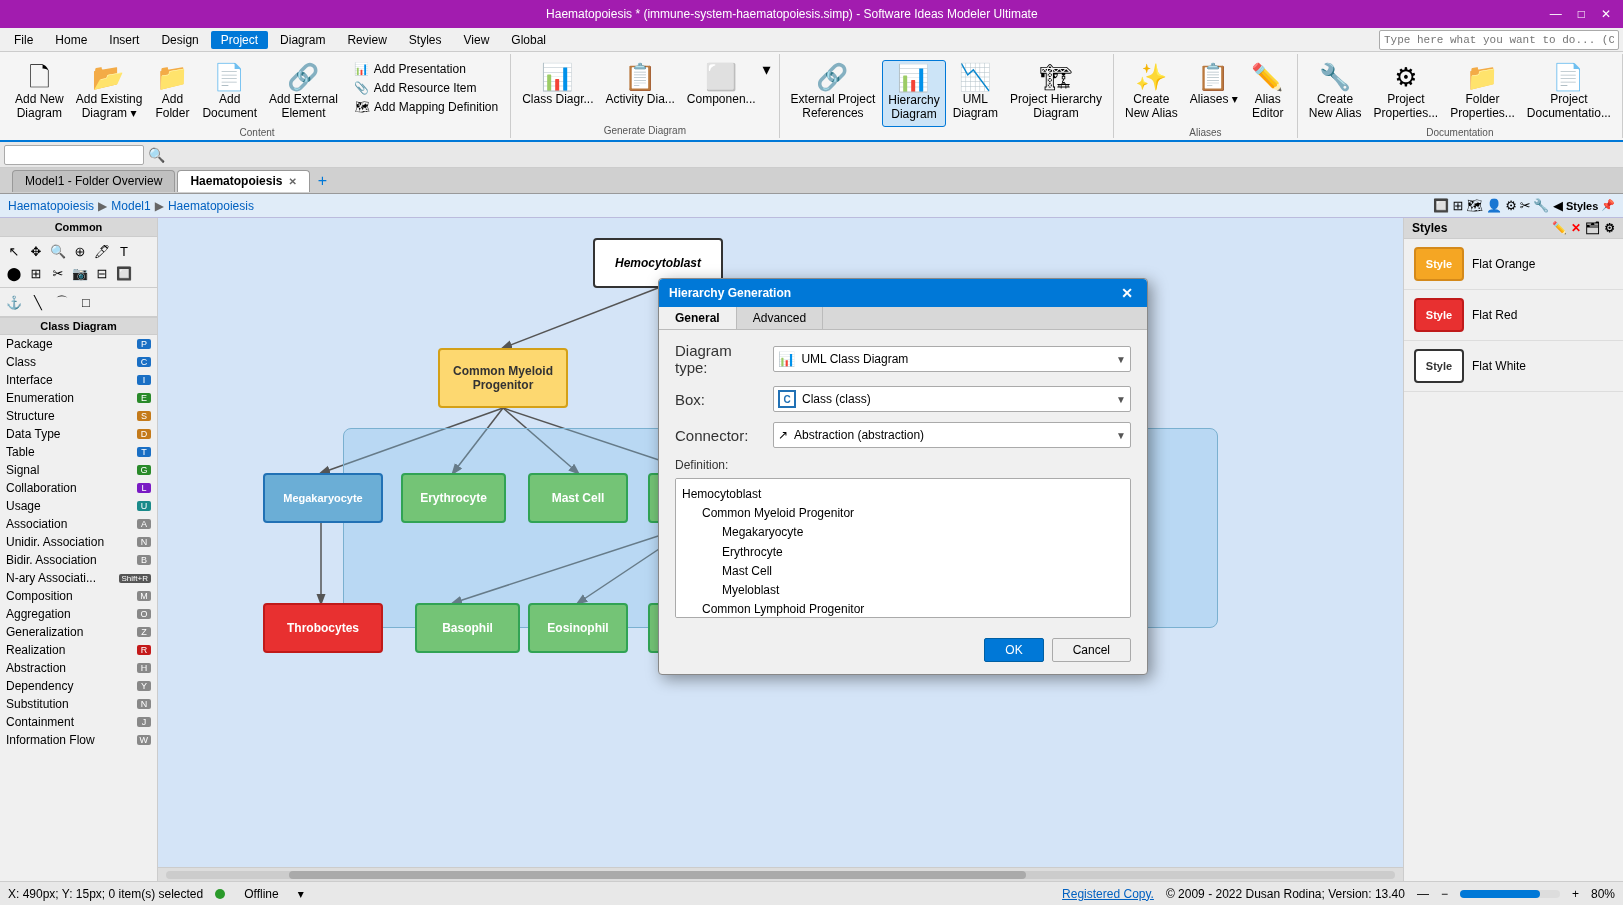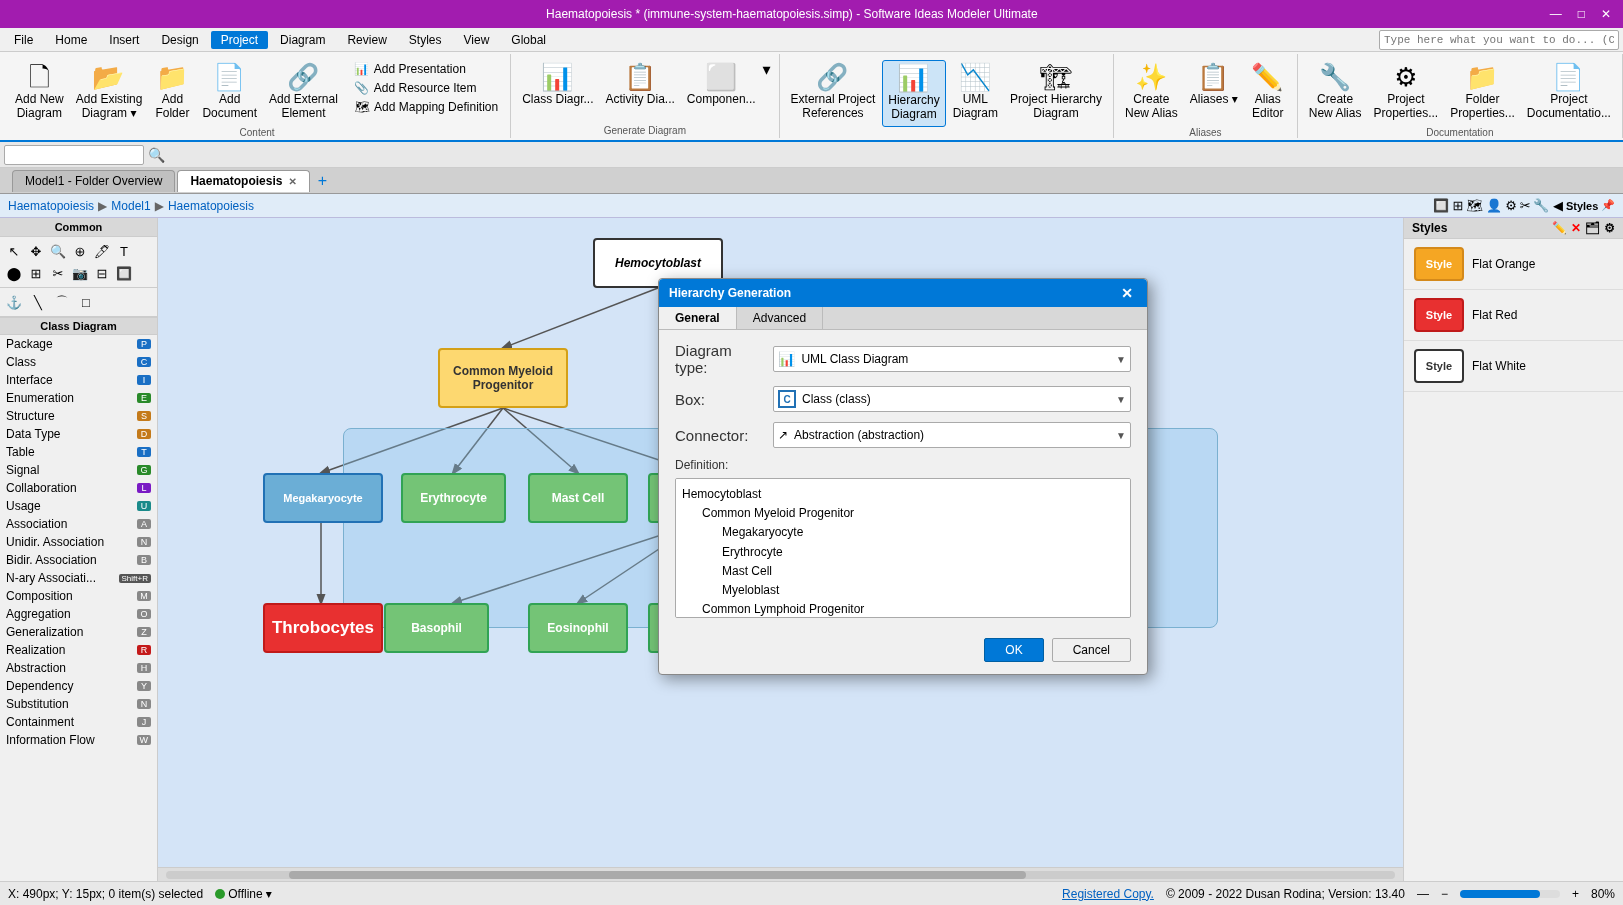--- a/index.html
+++ b/index.html
@@ -335,21 +335,21 @@
     .status-bar {
       background: #e8e8e8;
       height: 24px;
       display: flex;
       align-items: center;
       padding: 0 8px;
       gap: 12px;
       border-top: 1px solid #ccc;
       font-size: 11px;
     }
-    .status-offline { display: flex; align-items: center; gap: 3px; justify-content: space-between; }
+    .status-offline { display: flex; align-items: center; gap: 19px; justify-content: space-between; }
     .offline-dot { width: 10px; height: 10px; background: #2a9a2a; border-radius: 50%; }
     .modal {
       position: absolute;
       top: 60px;
       left: 500px;
       width: 490px;
       background: #f0f0f0;
       border: 1px solid #888;
       border-radius: 4px;
       box-shadow: 4px 4px 16px rgba(0,0,0,0.4);
@@ -846,22 +846,22 @@
     <div style="position:absolute; left:600px; top:210px; width:460px; height:200px; background:rgba(135,195,235,0.35); border-radius:8px; border:1px solid #7ab0d0;"></div>
 
     <div class="node white-box" style="left:435px; top:20px; width:130px; height:50px;">Hemocytoblast</div>
     <div class="node yellow-box" style="left:280px; top:130px; width:130px; height:60px;" title="Common Myeloid Progenitor">Common Myeloid<br>Progenitor</div>
     <div class="node yellow-box" style="left:660px; top:130px; width:95px; height:60px; font-size:11px;">Co...<br>Ly...<br>Pre...</div>
     <div class="node blue-box" style="left:105px; top:255px; width:120px; height:50px; font-size:11px;">Megakaryocyte</div>
     <div class="node green-box" style="left:243px; top:255px; width:105px; height:50px;">Erythrocyte</div>
     <div class="node green-box" style="left:370px; top:255px; width:100px; height:50px;">Mast Cell</div>
     <div class="node green-box" style="left:490px; top:255px; width:100px; height:50px;">Myeloblast</div>
     <div class="node orange-box" style="left:610px; top:248px; width:120px; height:58px; font-size:11px;">Large Granular<br>Lymphocyte</div>
-    <div class="node red-box" style="left:105px; top:385px; width:120px; height:50px; font-size:17px;">Throbocytes</div>
-    <div class="node green-box" style="left:226px; top:385px; width:105px; height:50px;">Basophil</div>
+    <div class="node red-box" style="left:105px; top:385px; width:120px; height:50px; font-size:12px;">Throbocytes</div>
+    <div class="node green-box" style="left:257px; top:385px; width:105px; height:50px;">Basophil</div>
     <div class="node green-box" style="left:370px; top:385px; width:100px; height:50px;">Eosinophil</div>
     <div class="node green-box" style="left:490px; top:385px; width:100px; height:50px;">Monocyte</div>
     <div class="node teal-box" style="left:610px; top:385px; width:105px; height:50px;">Neutrophil</div>
     <div class="node dark-blue-box" style="left:730px; top:385px; width:115px; height:50px; font-size:11px;">B Lymphocyte</div>
     <div class="node dark-blue-box" style="left:865px; top:385px; width:115px; height:50px; font-size:11px;">T Lymphocyte</div>
 
     <div class="h-scroll" style="position:absolute; bottom:0; left:0; right:0;">
       <div style="width:100%; height:8px; background:#ccc; border-radius:4px; margin:3px 8px;">
         <div style="width:60%; height:8px; background:#aaa; border-radius:4px; margin-left:10%;"></div>
       </div>

